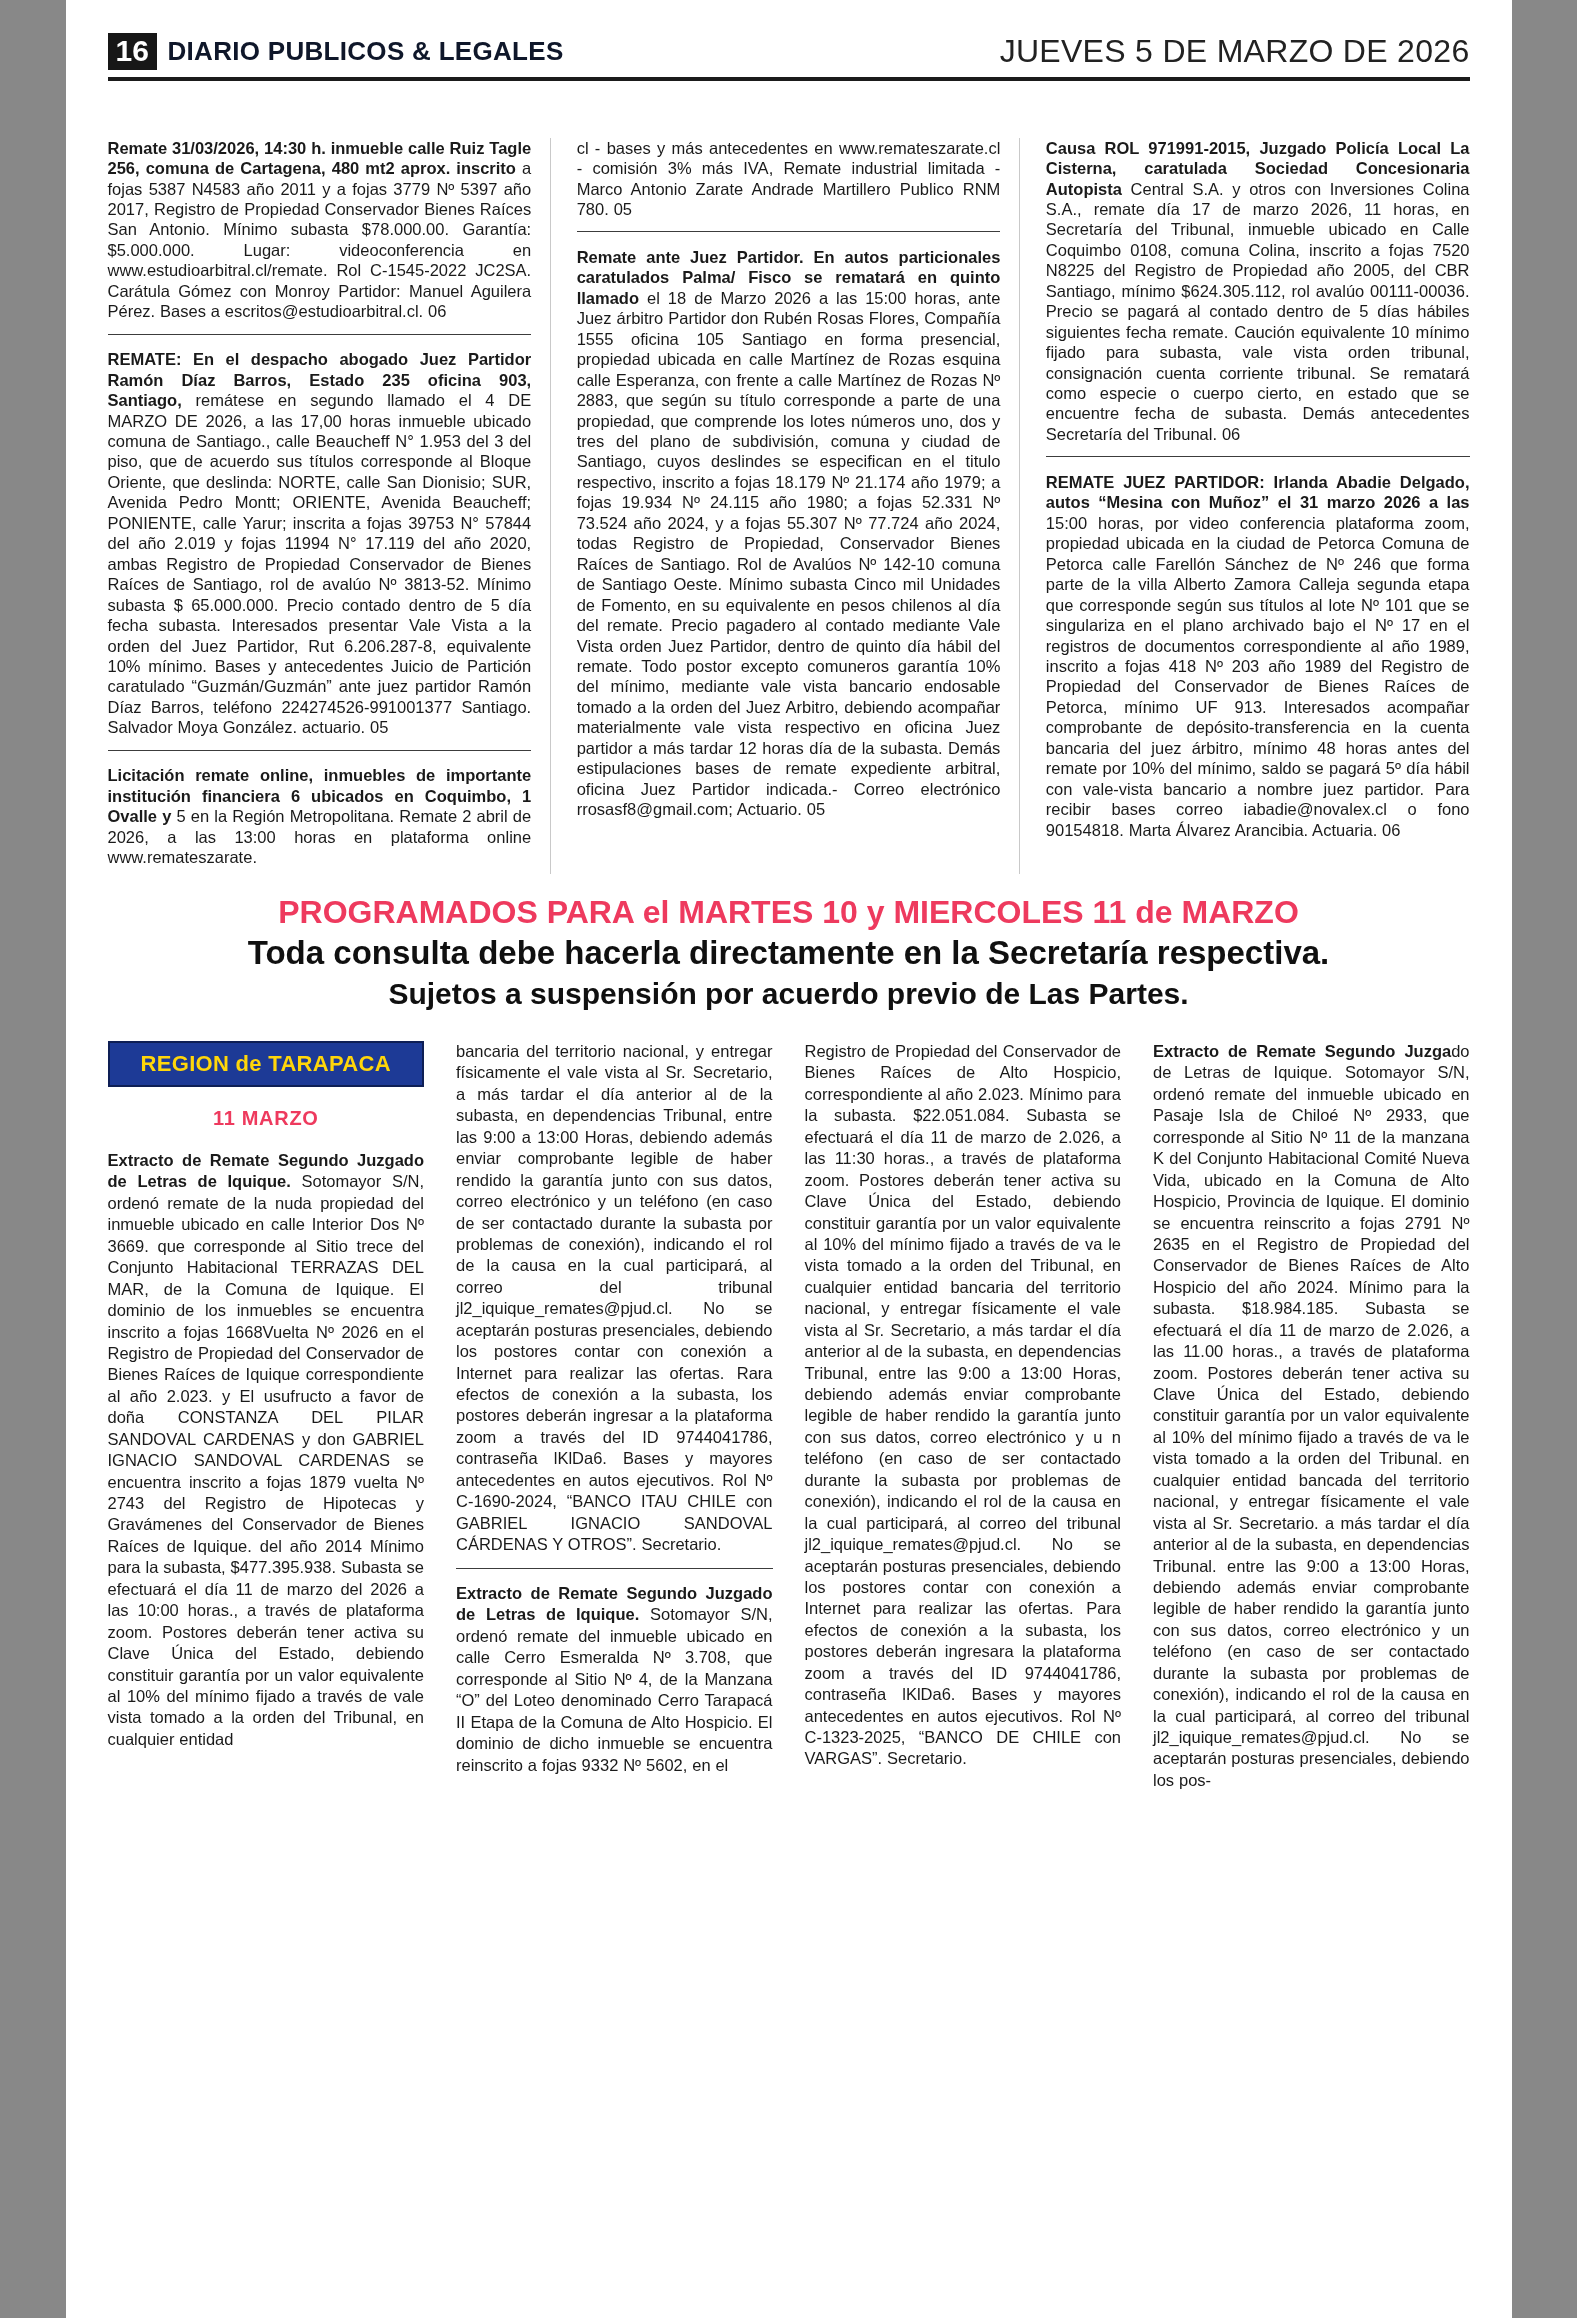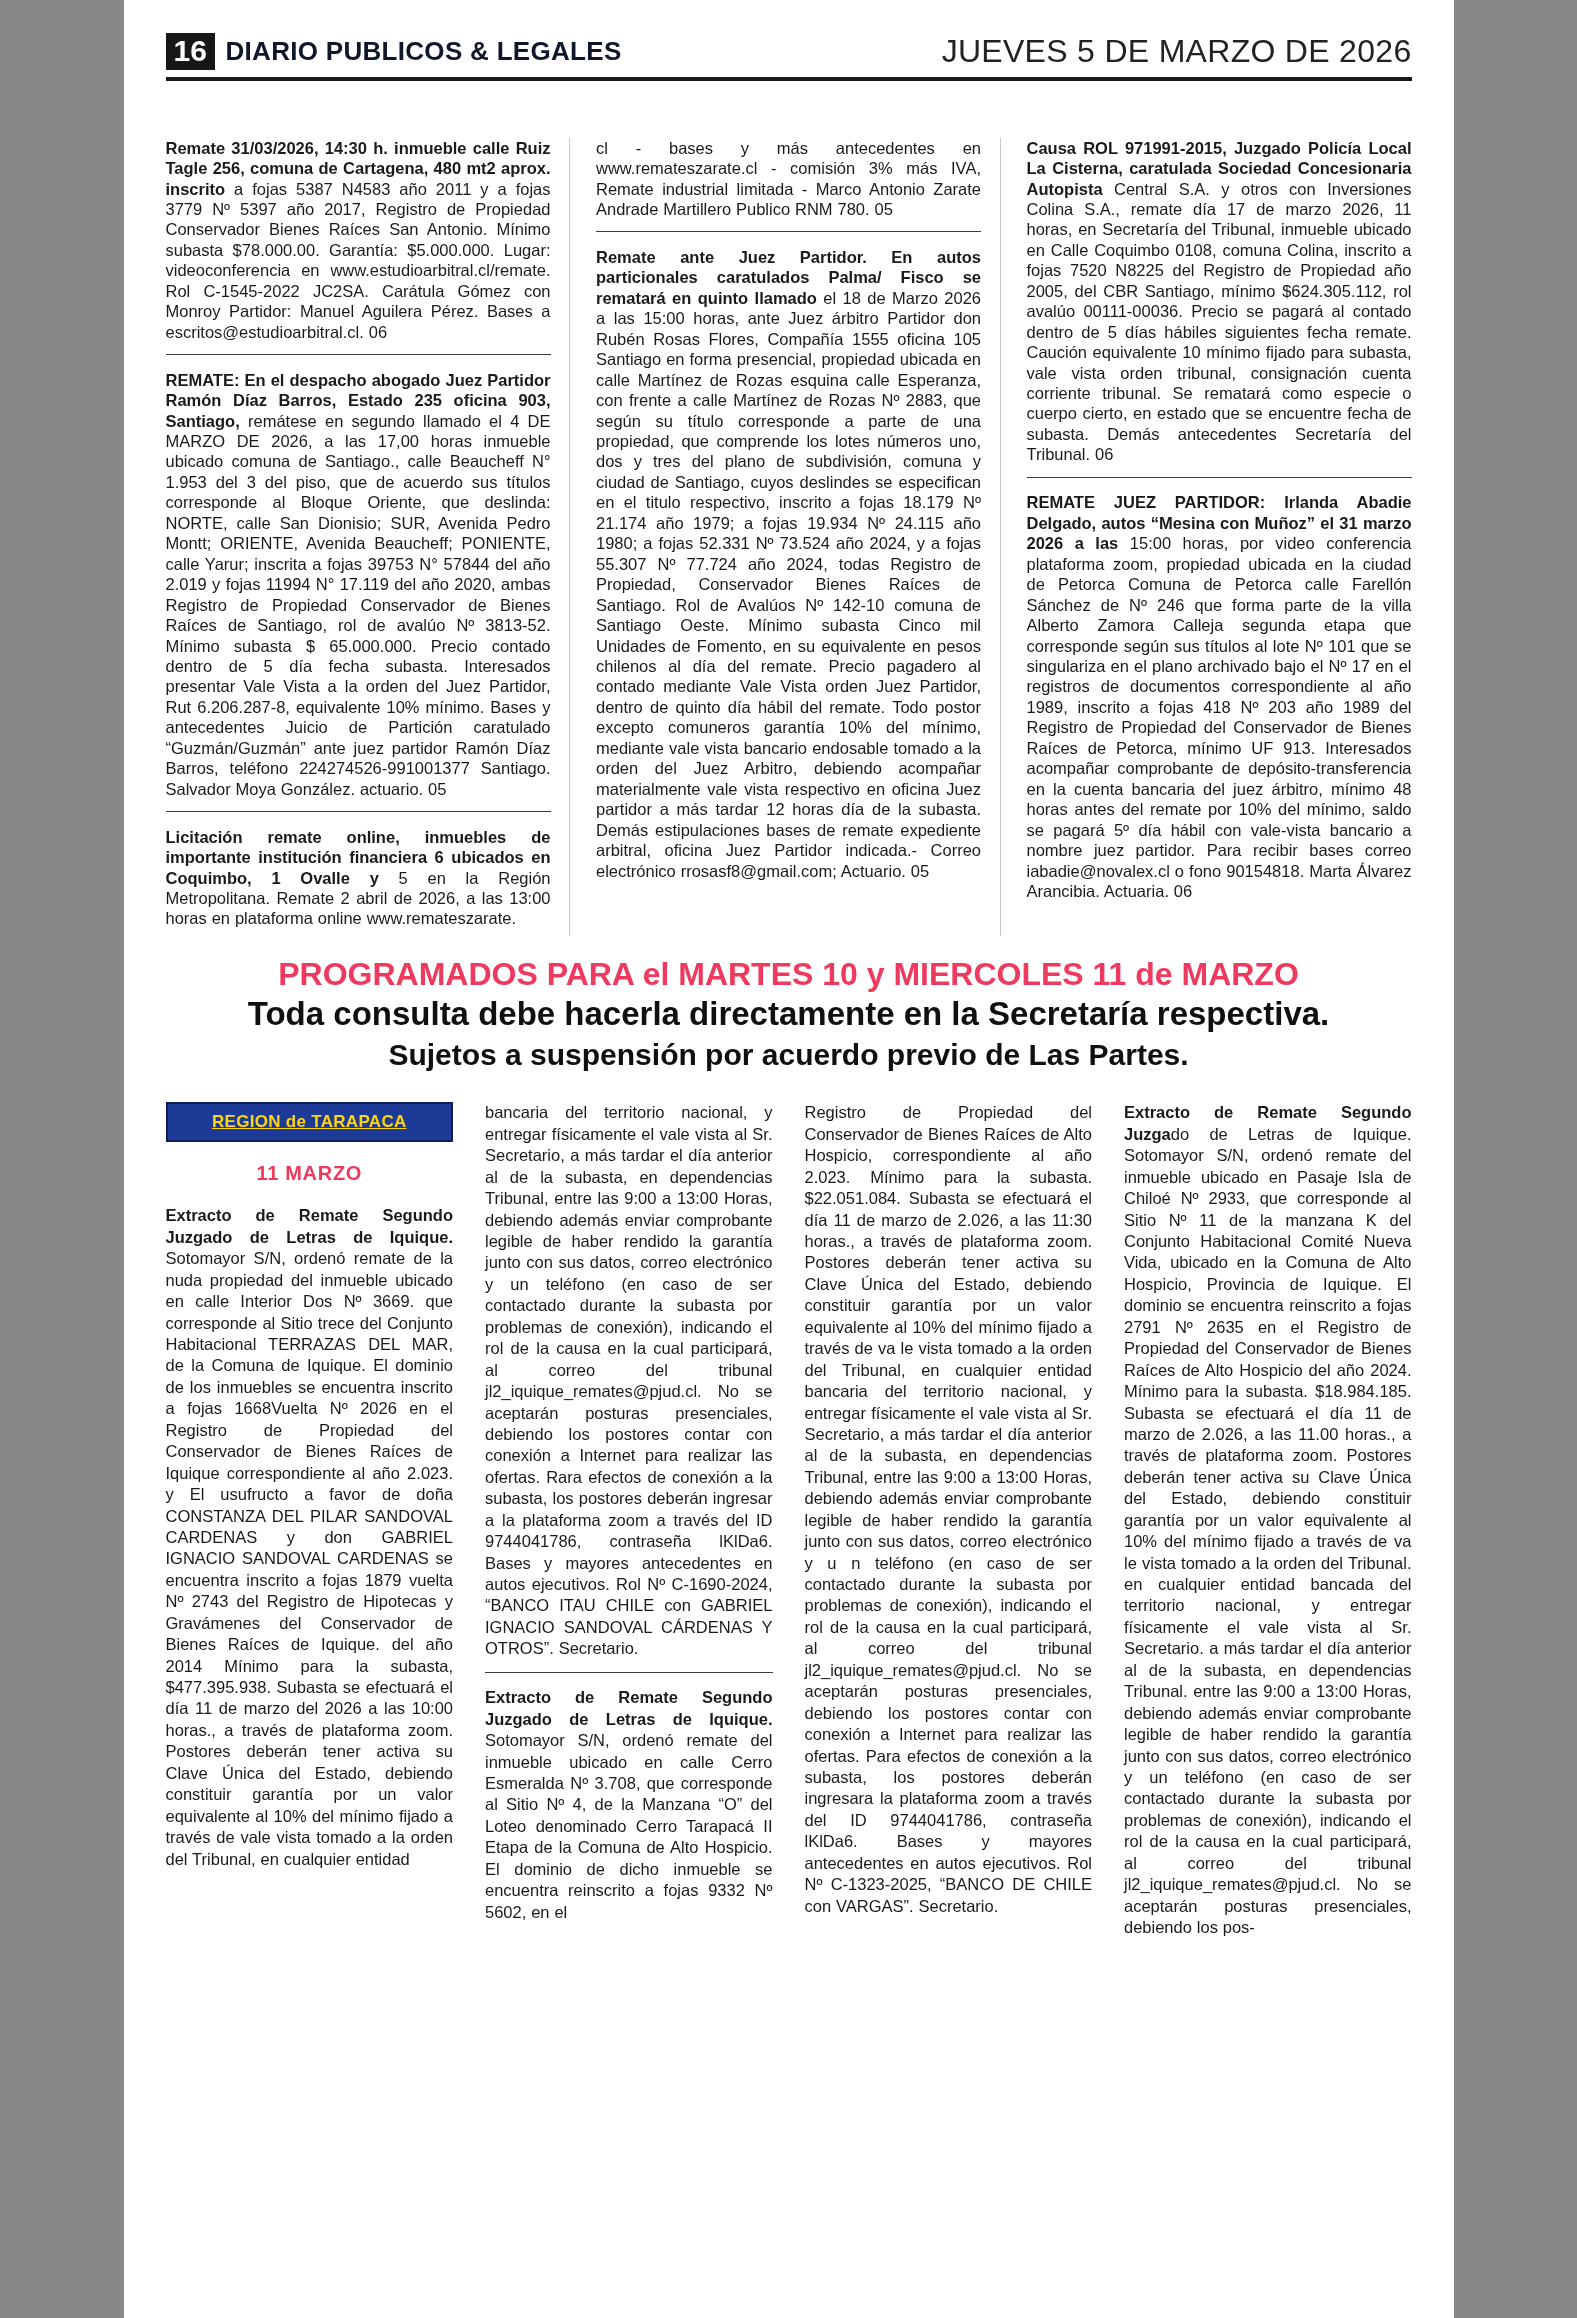--- a/index.html
+++ b/index.html
@@ -1,18 +1,18 @@
 <!DOCTYPE html>
 <html style="font-size:10.6px"><head>
 <meta charset="utf-8">
 <style>
   * { margin:0; padding:0; box-sizing:border-box; }
   html,body { background:#888; }
   .page {
-    width:1330px; height:2319px; margin:0 auto; background:#ffffff;
+    width:1446px; height:2319px; margin:0 auto; background:#ffffff;
     font-family:"Liberation Sans", sans-serif; color:#1a1a1a;
     padding:33px 42px 26.4px; position:relative; overflow:hidden;
   }
   
   .header { display:flex; align-items:flex-end; justify-content:space-between;
             border-bottom:4px solid #1b1b1b; padding-bottom:6.6px; }
   .header-left { display:flex; align-items:center; gap:10.6px; }
   .page-num { background:#171717; color:#ffffff; font-weight:bold; font-size:30px;
               line-height:1; padding:2.6px 8px 4px; }
   .masthead { font-size:26px; font-weight:bold; color:#0f172a; letter-spacing:0.3px; }
@@ -32,22 +32,22 @@
   
   .banner { margin-top:24px; background:#1d3a96; height:74px; display:flex;
             align-items:center; padding-left:22.5px; }
   .banner .banner-yellow { color:#ffd60a; font-size:40px; font-weight:bold; white-space:pre; }
   .banner .banner-white  { color:#ffffff; font-size:40px; font-weight:bold; white-space:pre; }
   .sub-red   { margin-top:20px; text-align:center; color:#ee3a5e; font-weight:bold; font-size:32px; }
   .sub-black { text-align:center; font-weight:bold; font-size:30px; color:#101010; margin-top:5.3px; }
   .sub-black.big { font-size:33px; margin-top:2.6px; }
   
   .region-header { background:#1d3a96; border:2px solid #0e1f55; color:#ffd60a;
-                   font-weight:bold; font-size:17px; text-align:center;
-                   padding:8px 12px; margin-bottom:20px; letter-spacing:0.3px;text-decoration:underline; }
+                   font-weight:bold; font-size:22px; text-align:center;
+                   padding:8px 12px; margin-bottom:20px; letter-spacing:0.3px; }
   .date-label { color:#ee3a5e; font-weight:bold; font-size:20px; text-align:center;
                 margin-bottom:20px; letter-spacing:0.7px; }
 </style>
 </head>
 <body>
 
 <div class="page">
 
   <div class="header">
     <div class="header-left">

